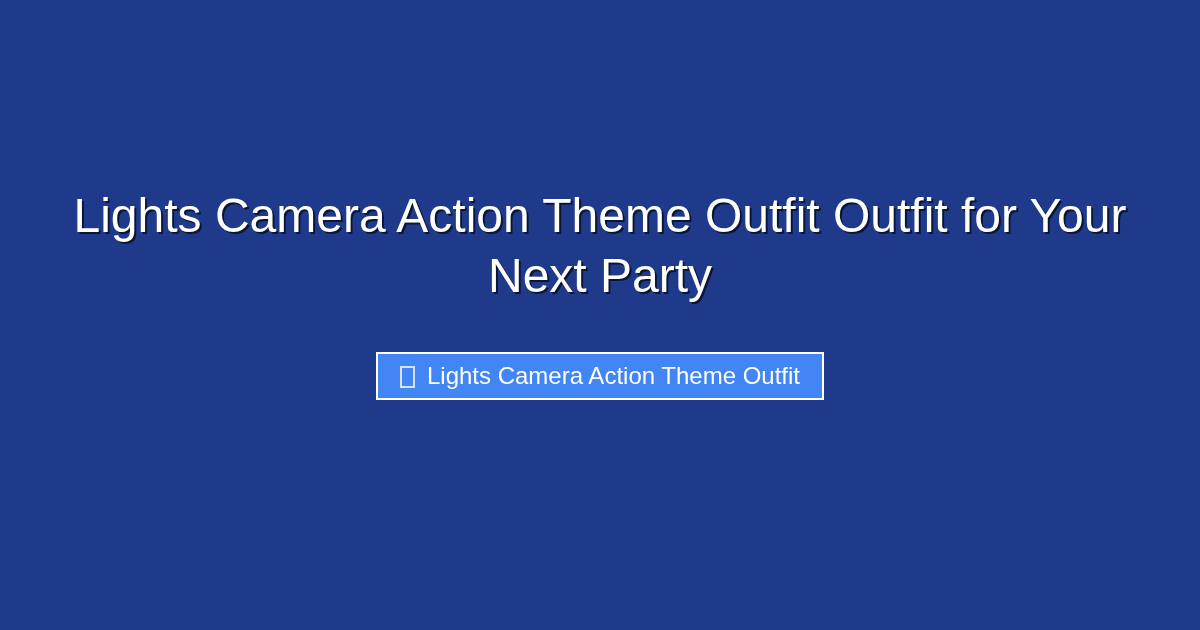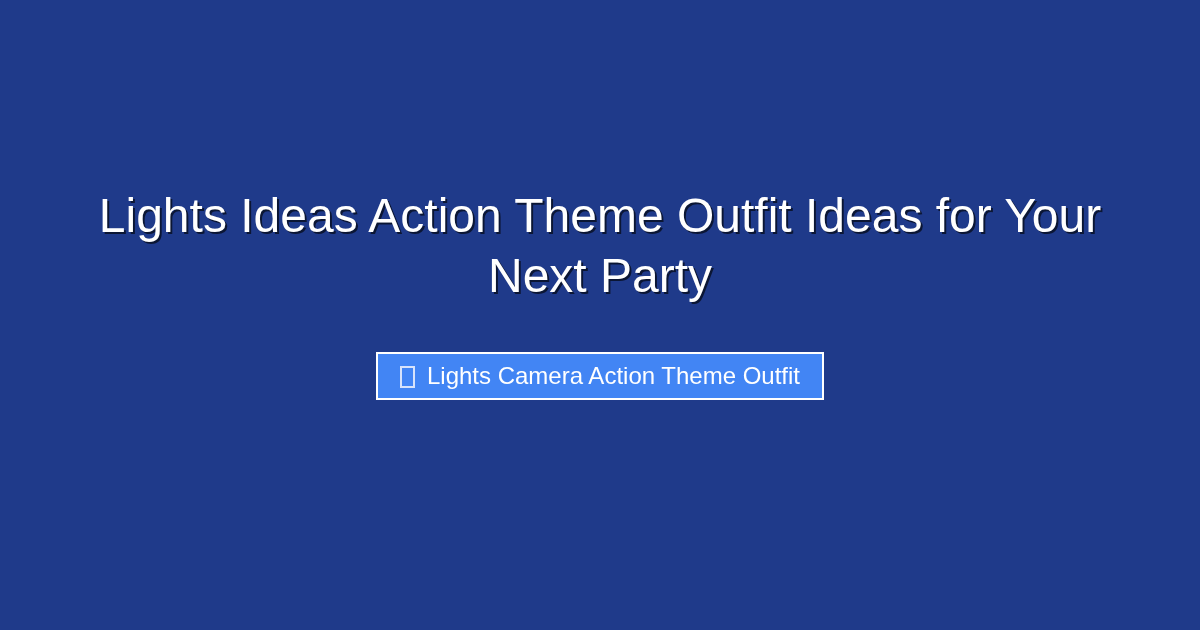--- a/index.html
+++ b/index.html
@@ -95,21 +95,21 @@
     display: inline-block;
     text-align: center;
   }
 </style>
 </head>
 <body>
 
 <div class="og-card">
   <div class="card-inner">
 
-    <h1 class="headline">Lights Ideas Action Theme Outfit Ideas for Your Next Party</h1>
+    <h1 class="headline">Lights Camera Action Theme Outfit Outfit for Your Next Party</h1>
 
     <div class="cta-wrap">
       <a class="cta-button" href="#">
         <span class="cta-glyph"></span>
         <span class="cta-label">Lights Camera Action Theme Outfit</span>
       </a>
     </div>
 
   </div>
 </div>

